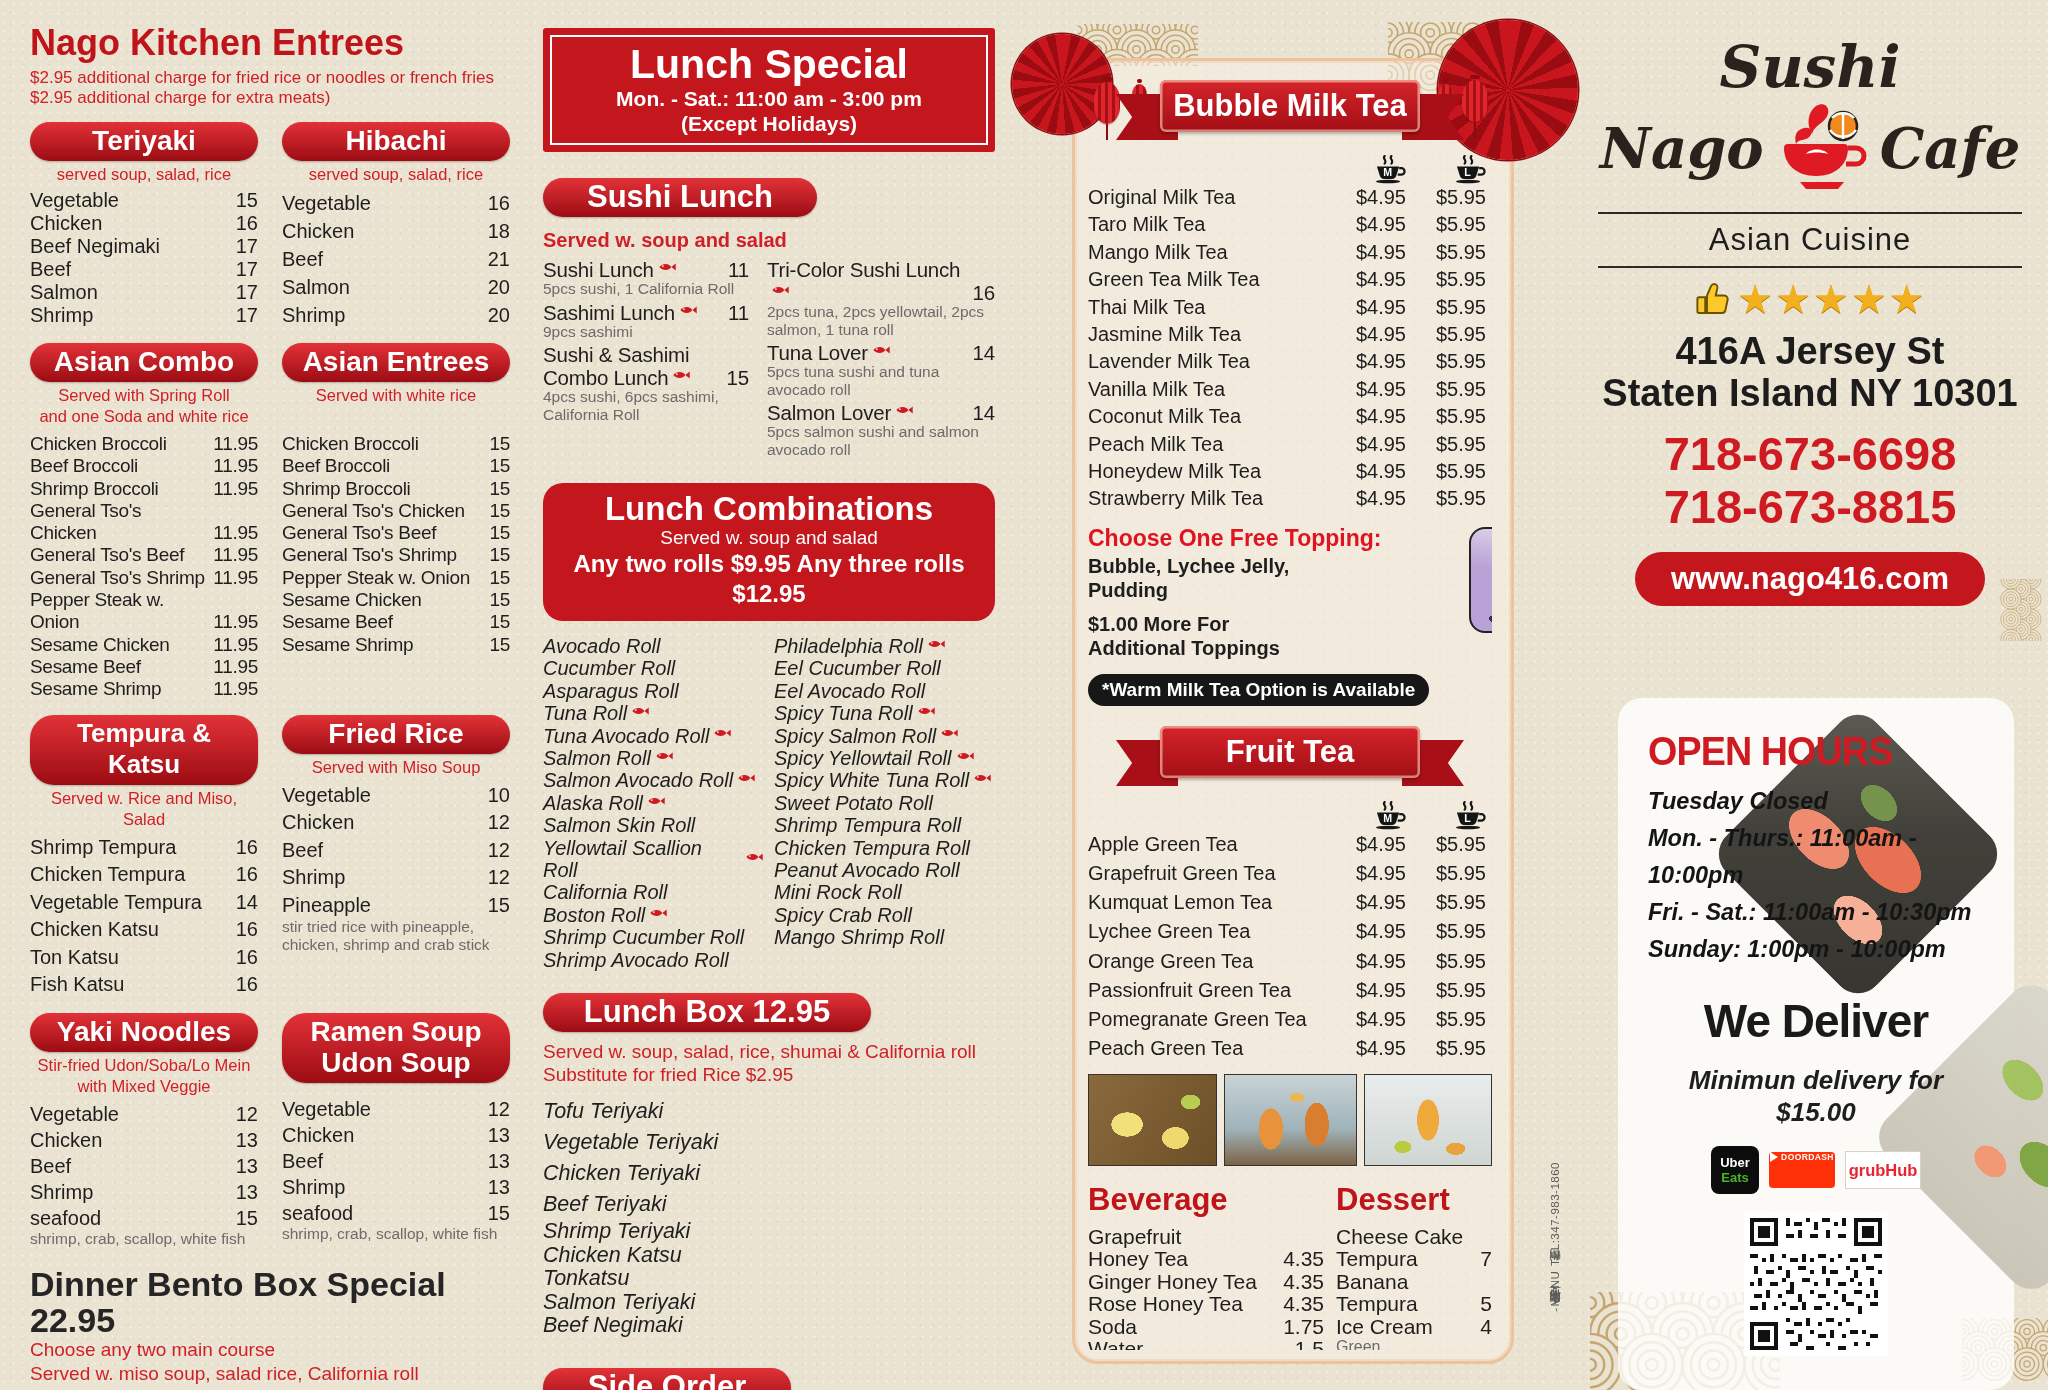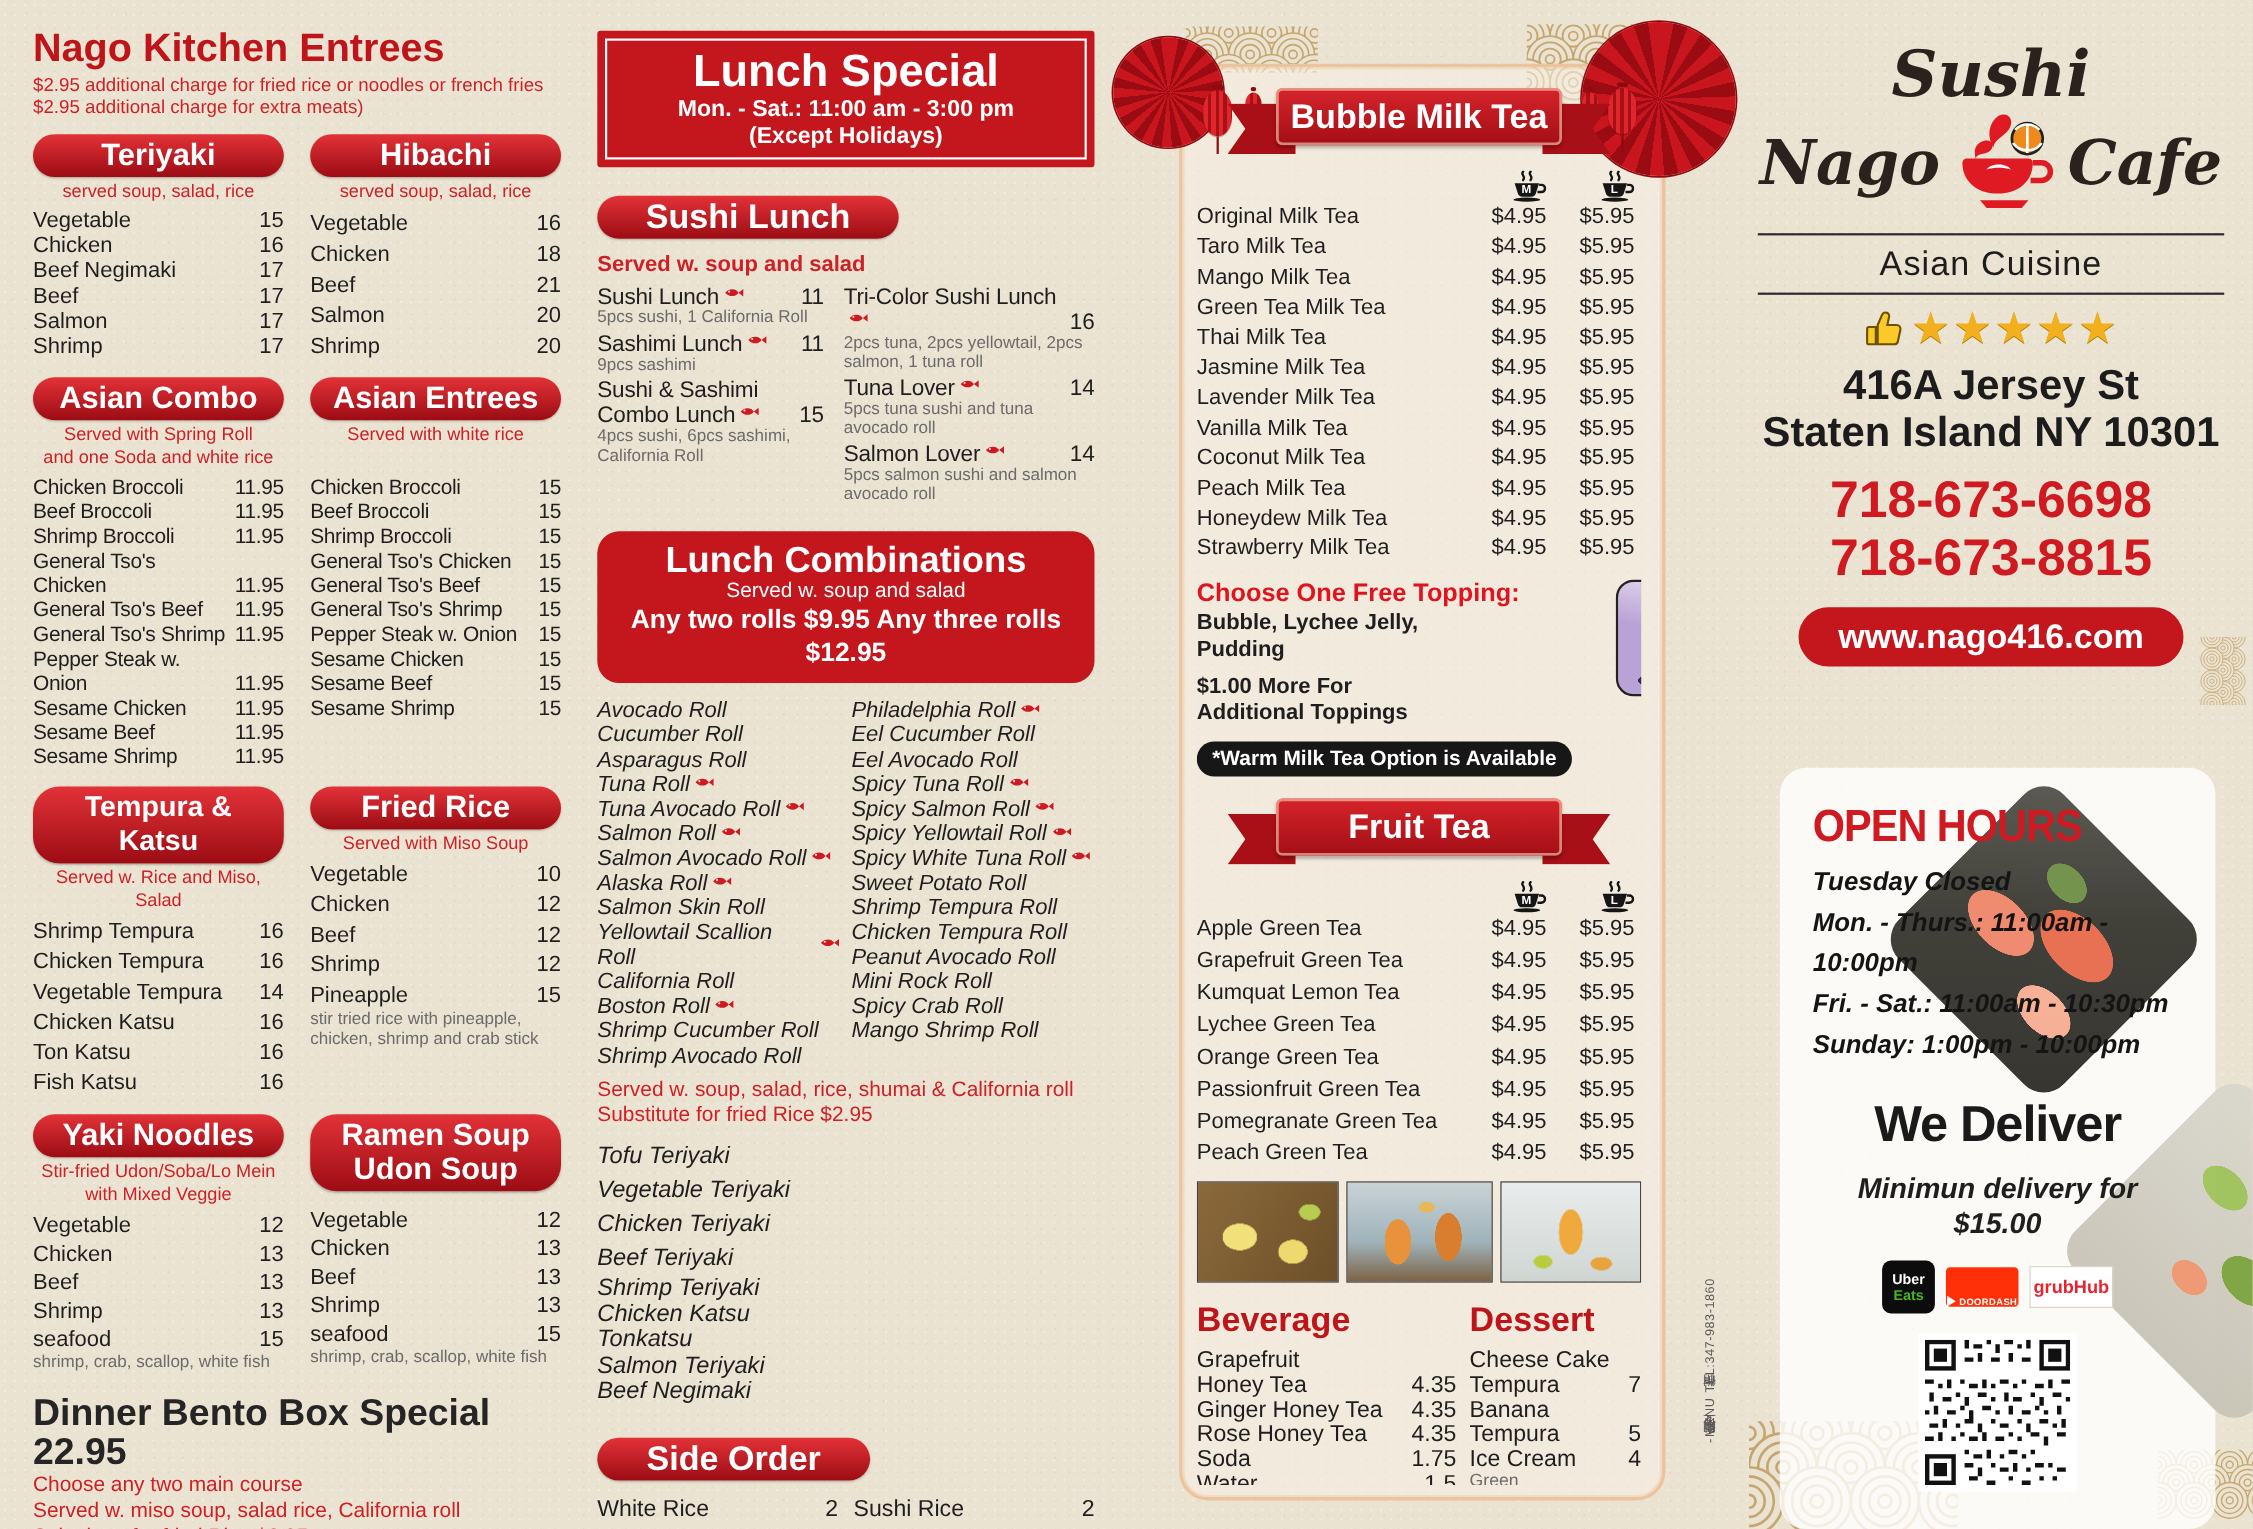--- a/index.html
+++ b/index.html
@@ -174,21 +174,21 @@
   .open-content{position:absolute;left:1618px;top:698px;width:396px;z-index:3;text-align:left;padding:0}
   .oh-title{font-size:41px;font-weight:bold;color:#cf1a22;letter-spacing:-1px;margin:30px 0 8px 30px;
      transform:scaleX(.92);transform-origin:left}
   .oh-line{font-style:italic;font-weight:bold;font-size:23.5px;line-height:37px;color:#141414;margin-left:30px}
   .deliver{font-size:46px;font-weight:bold;color:#1a1a1a;text-align:center;margin-top:26px;letter-spacing:-1px}
   .min-del{font-style:italic;font-weight:bold;font-size:26px;line-height:32px;text-align:center;margin-top:16px}
   .partners{display:flex;align-items:center;justify-content:center;gap:10px;margin-top:18px}
   .uber{width:48px;height:48px;background:#0c0c0c;border-radius:8px;color:#fff;font-size:13px;font-weight:bold;
      line-height:15px;display:flex;flex-direction:column;align-items:center;justify-content:center}
   .uber .e{color:#48b524}
-  .ddash{width:66px;height:36px;background:#ff3008;border-radius:4px;color:#fff;display:flex;align-items:flex-end;
+  .ddash{width:66px;height:36px;background:#ff3008;border-radius:4px;color:#fff;display:flex;align-items:flex-start;
      justify-content:center;gap:3px;font-size:8.5px;font-weight:bold;letter-spacing:.4px}
   .dd-arrow{width:0;height:0;border-left:8px solid #fff;border-top:5px solid transparent;border-bottom:5px solid transparent}
   .ghub{width:74px;height:36px;background:#fff;border:1px solid #d8d2c4;display:flex;align-items:center;
      justify-content:center;color:#e8242f;font-size:16.5px;font-weight:bold}
   .qr{display:block;margin:18px auto 0;background:#fff;padding:6px;width:132px;height:132px}
 </style>
 </head>
 <body>
 
 <svg width="0" height="0" style="position:absolute" aria-hidden="true">
@@ -834,20 +834,21 @@
           </div>
           <div class="roll">
             <span>Spicy Crab Roll</span>
           </div>
           <div class="roll">
             <span>Mango Shrimp Roll</span>
           </div>
         </div>
     </div>
 
+    <div class="pill pill-lunchbox">Lunch Box  12.95</div>
     <div class="lb-note pre">Served w. soup, salad, rice, shumai &amp; California roll
 Substitute for fried Rice $2.95</div>
     <div class="lb-grid">
       <div class="c1">
 
       <div>Tofu Teriyaki</div>
           <div>Vegetable Teriyaki</div>
           <div>Chicken Teriyaki</div>
           <div>Beef Teriyaki</div>
         </div>

